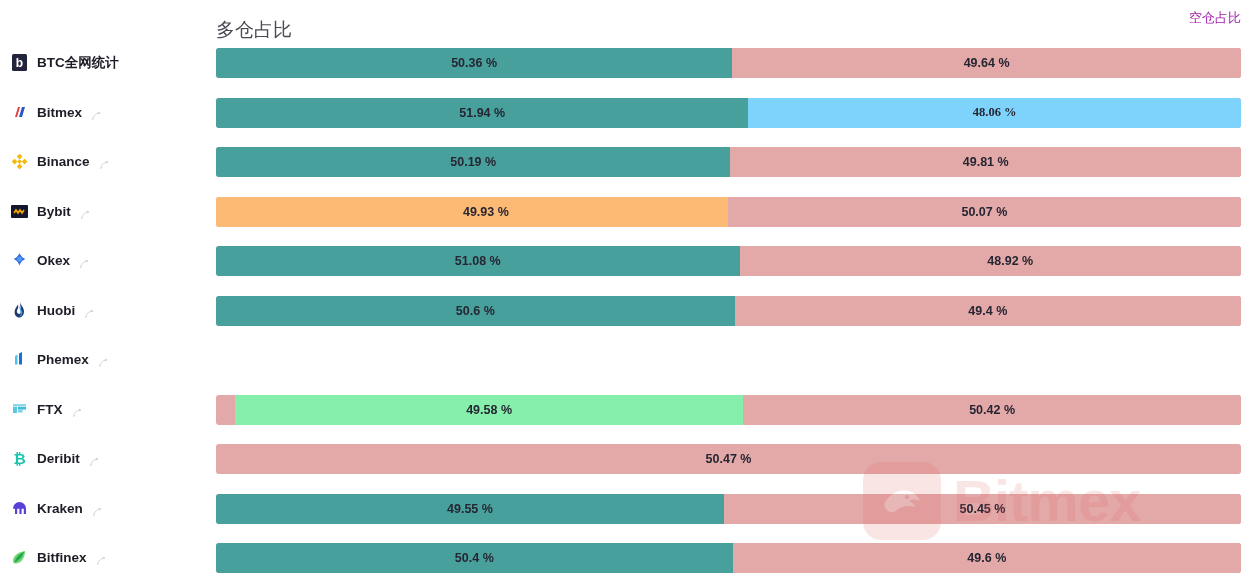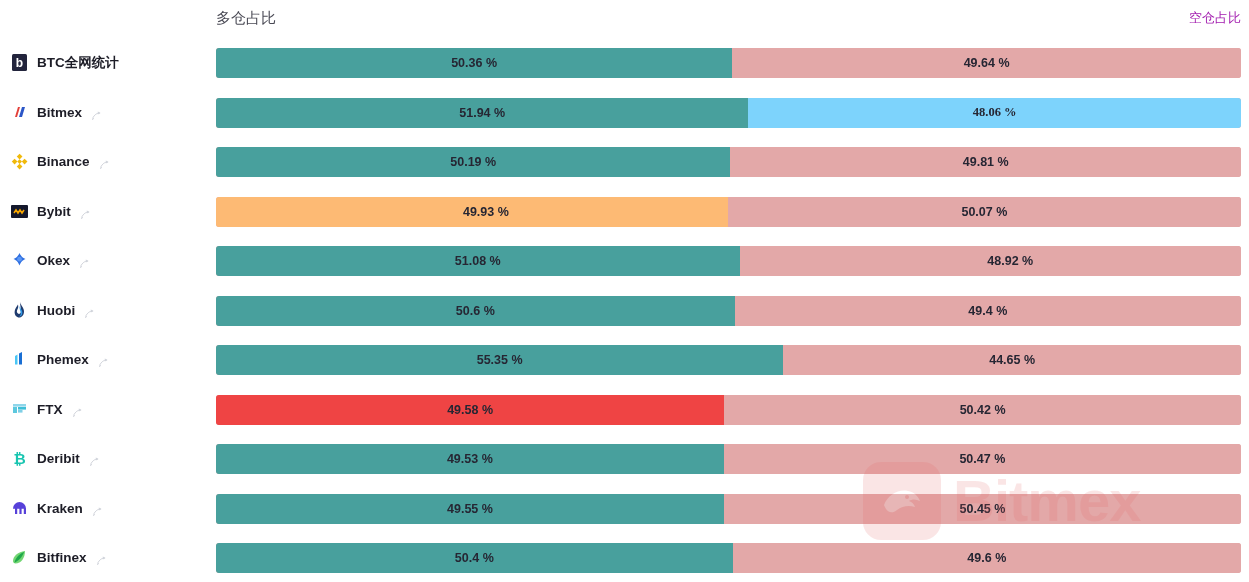--- a/index.html
+++ b/index.html
@@ -53,22 +53,22 @@
   
   .header {
     position: absolute;
     left: 0; top: 0;
     width: 1249px;
     height: 38px;
     z-index: 3;
   }
   .hdr-long {
     position: absolute;
-    left: 216px; top: 9px;
-    font-size: 15px;
+    left: 216px; top: 17px;
+    font-size: 19px;
     color: #4a4a55;
   }
   .hdr-short {
     position: absolute;
     right: 8px; top: 9px;
     font-size: 13px;
     color: #a21caf;
   }
 
   
@@ -289,63 +289,58 @@
               <path d="M9 3.5 L12 2 L12 14.5 L9 14.5 Z" fill="#1a6fd4"></path>
             </svg>
           </span>
           <span class="exch-name">Phemex</span>
           <span class="link-icon"><svg width="11" height="11" viewBox="0 0 11 11">
               <path d="M1.5 8.5 C3.5 4.5 6 3 9 3" stroke="#9aa0b0" stroke-width="1" fill="none"></path>
               <path d="M6.8 1.4 L9.6 3 L6.8 4.6 Z" fill="#9aa0b0"></path>
               <path d="M1 9.6 L3 8.4" stroke="#9aa0b0" stroke-width="1"></path>
             </svg></span>
         </div>
-        <div class="bar">
-          <div class="seg seg-long" style="width: 55.35%; background: rgb(72, 160, 157);">55.35 %</div>
-          <div class="seg seg-short" style="background: rgb(227, 168, 168);">44.65 %</div>
-        </div>
       </div>
       <div class="row">
         <div class="exch">
           <span class="exch-icon">
             <svg width="19" height="19" viewBox="0 0 19 19">
               <rect x="3" y="4" width="13" height="2.6" fill="#8fd6ea"></rect>
               <rect x="8" y="7" width="8" height="2.6" fill="#3ebfd8"></rect>
               <rect x="8" y="10" width="4.5" height="2.6" fill="#7fcfe6"></rect>
               <rect x="3" y="7" width="4" height="6" fill="#5cc8de"></rect>
             </svg>
           </span>
           <span class="exch-name">FTX</span>
           <span class="link-icon"><svg width="11" height="11" viewBox="0 0 11 11">
               <path d="M1.5 8.5 C3.5 4.5 6 3 9 3" stroke="#9aa0b0" stroke-width="1" fill="none"></path>
               <path d="M6.8 1.4 L9.6 3 L6.8 4.6 Z" fill="#9aa0b0"></path>
               <path d="M1 9.6 L3 8.4" stroke="#9aa0b0" stroke-width="1"></path>
             </svg></span>
         </div>
         <div class="bar">
-          <div class="seg seg-long" style="width: 49.58%; background: #ef4444;">49.58 %</div>
+          <div class="seg seg-long" style="width: 49.58%; background: #86efac; margin-left: 19px;">49.58 %</div>
           <div class="seg seg-short" style="background: rgb(227, 168, 168);">50.42 %</div>
         </div>
       </div>
       <div class="row">
         <div class="exch">
           <span class="exch-icon">
             <svg width="19" height="19" viewBox="0 0 19 19">
               <text x="9.5" y="15" text-anchor="middle" font-family="Liberation Sans, sans-serif" font-size="15" font-weight="bold" fill="#18c5b0">₿</text>
             </svg>
           </span>
           <span class="exch-name">Deribit</span>
           <span class="link-icon"><svg width="11" height="11" viewBox="0 0 11 11">
               <path d="M1.5 8.5 C3.5 4.5 6 3 9 3" stroke="#9aa0b0" stroke-width="1" fill="none"></path>
               <path d="M6.8 1.4 L9.6 3 L6.8 4.6 Z" fill="#9aa0b0"></path>
               <path d="M1 9.6 L3 8.4" stroke="#9aa0b0" stroke-width="1"></path>
             </svg></span>
         </div>
         <div class="bar">
-          <div class="seg seg-long" style="width: 49.53%; background: rgb(72, 160, 157);">49.53 %</div>
           <div class="seg seg-short" style="background: rgb(227, 168, 168);">50.47 %</div>
         </div>
       </div>
       <div class="row">
         <div class="exch">
           <span class="exch-icon">
             <svg width="19" height="19" viewBox="0 0 19 19">
               <path d="M3 15 L3 9.5 A6.5 6.5 0 0 1 16 9.5 L16 15 L13.8 15 L13.8 9.8 L11.6 9.8 L11.6 15 L9.4 15 L9.4 9.8 L7.2 9.8 L7.2 15 L5 15 L5 9.8 L3 9.8 Z" fill="#5741d9"></path>
             </svg>
           </span>

